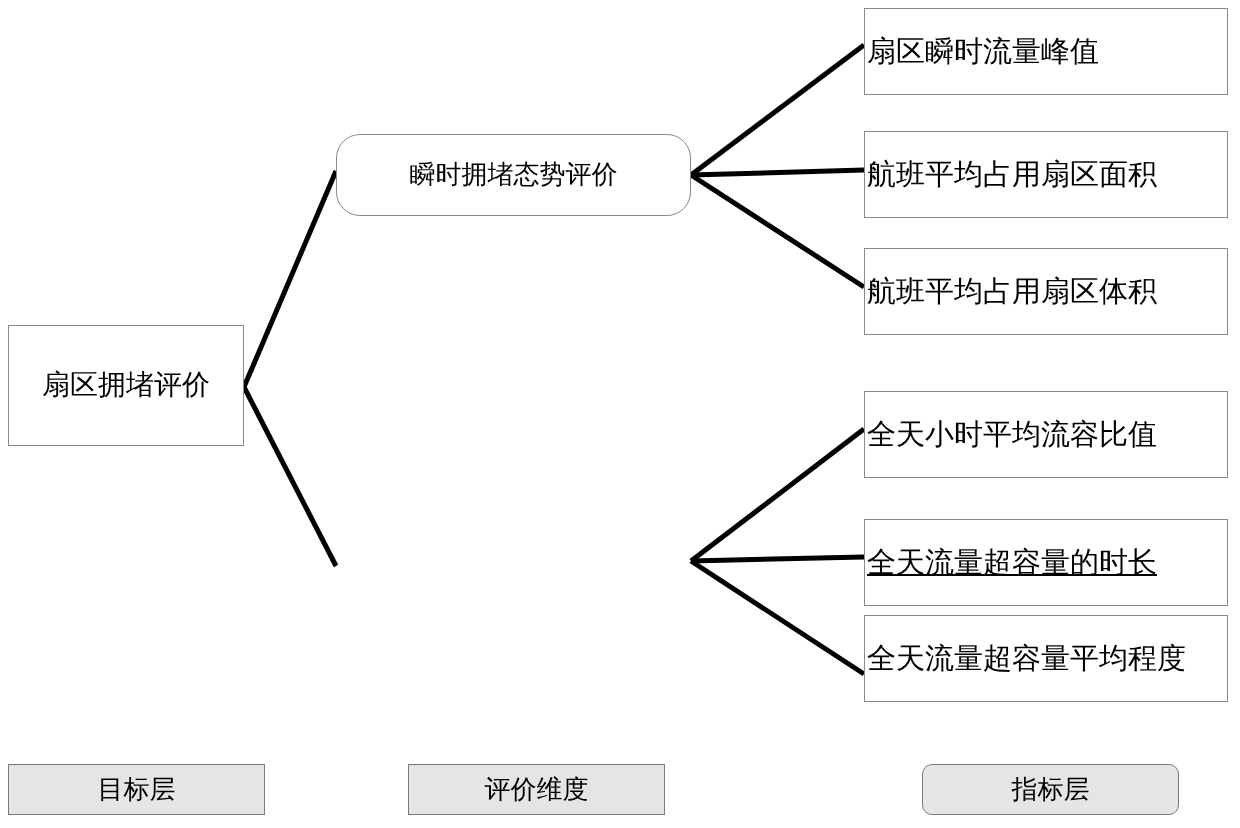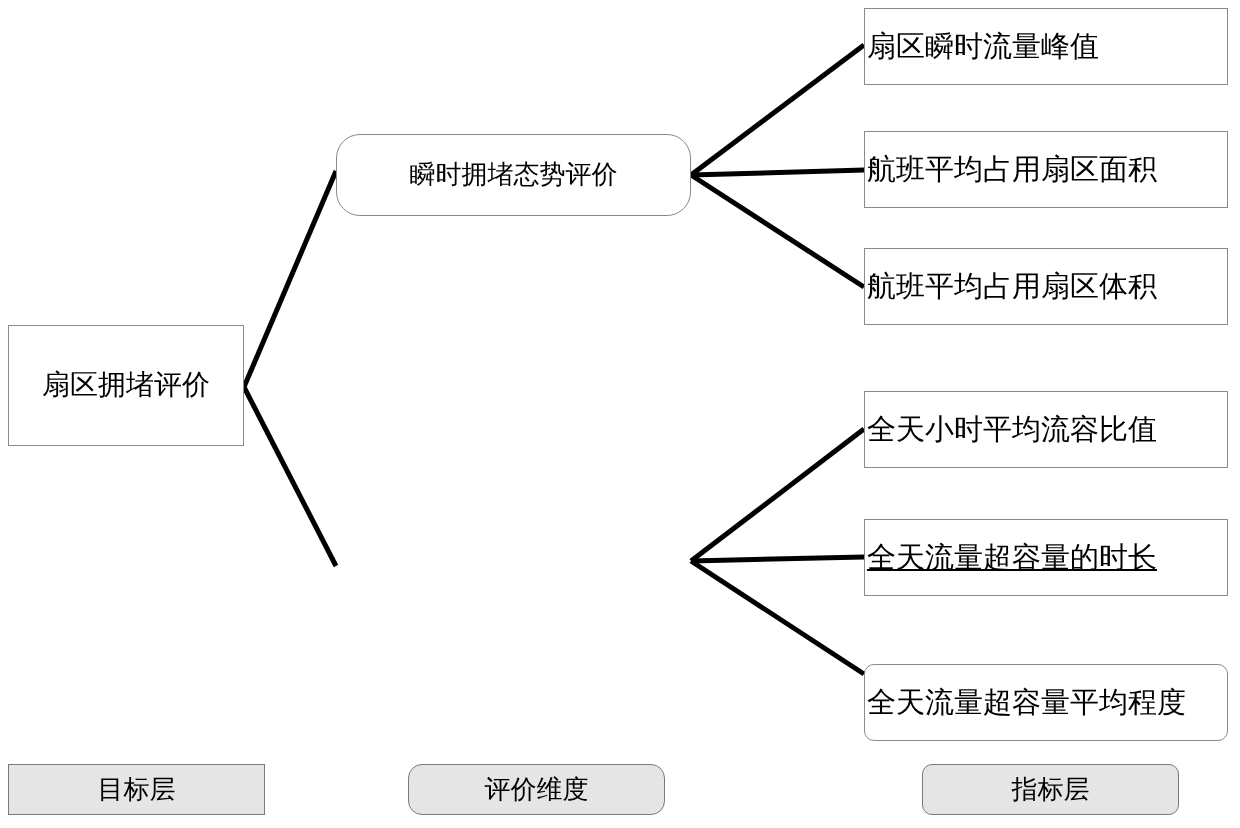--- a/index.html
+++ b/index.html
@@ -51,45 +51,45 @@
   .node-dim-1 {
     left: 336px; top: 134px; width: 355px; height: 82px;
     font-size: 26px;
     border-radius: 24px;
   }
   .node-dim-2 {
     left: 336px; top: 520px; width: 355px; height: 82px;
     font-size: 26px;
   }
   .node-ind {
-    left: 864px; width: 364px; height: 77px;
+    left: 864px; width: 364px; height: 87px;
     font-size: 29px;
   }
   .ind-1 { top: 8px; }
   .ind-2 { top: 131px; }
   .ind-3 { top: 248px; justify-content: center; }
   .ind-4 { top: 391px; }
   .ind-5 { top: 519px; text-decoration: underline; }
-  .ind-6 { top: 664px; border-radius: 10px; }
+  .ind-6 { top: 615px; }
 
   .legend {
     position: absolute;
     box-sizing: border-box;
     background: #e5e5e5;
     border: 1px solid #7a7a7a;
     display: flex;
     align-items: center;
     justify-content: center;
     font-size: 26px;
     color: #000000;
     height: 51px;
     top: 764px;
   }
   .legend-1 { left: 8px;   width: 257px; }
-  .legend-2 { left: 408px; width: 257px; border-radius: 14px; }
+  .legend-2 { left: 408px; width: 257px; }
   .legend-3 { left: 922px; width: 257px; border-radius: 10px; }
 </style>
 </head>
 <body>
 
 <div id="canvas">
 
   <svg class="edges" viewBox="0 0 1240 828" xmlns="http://www.w3.org/2000/svg">
 
     <path d="M 244 387 L 336 171" fill="none" stroke="#000000" stroke-width="5"></path>

